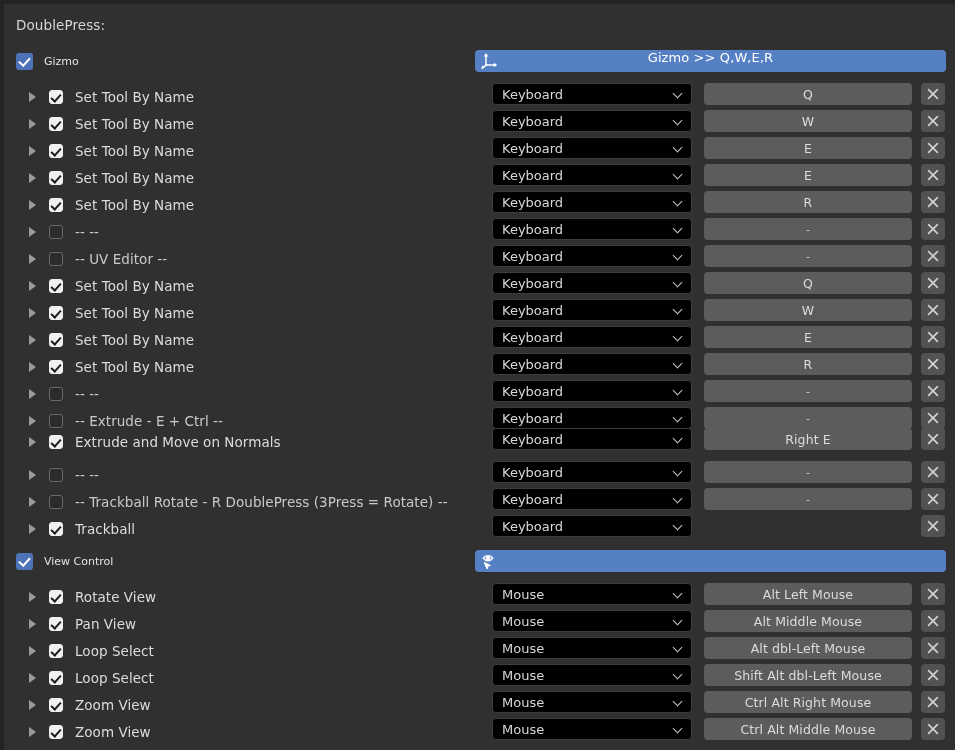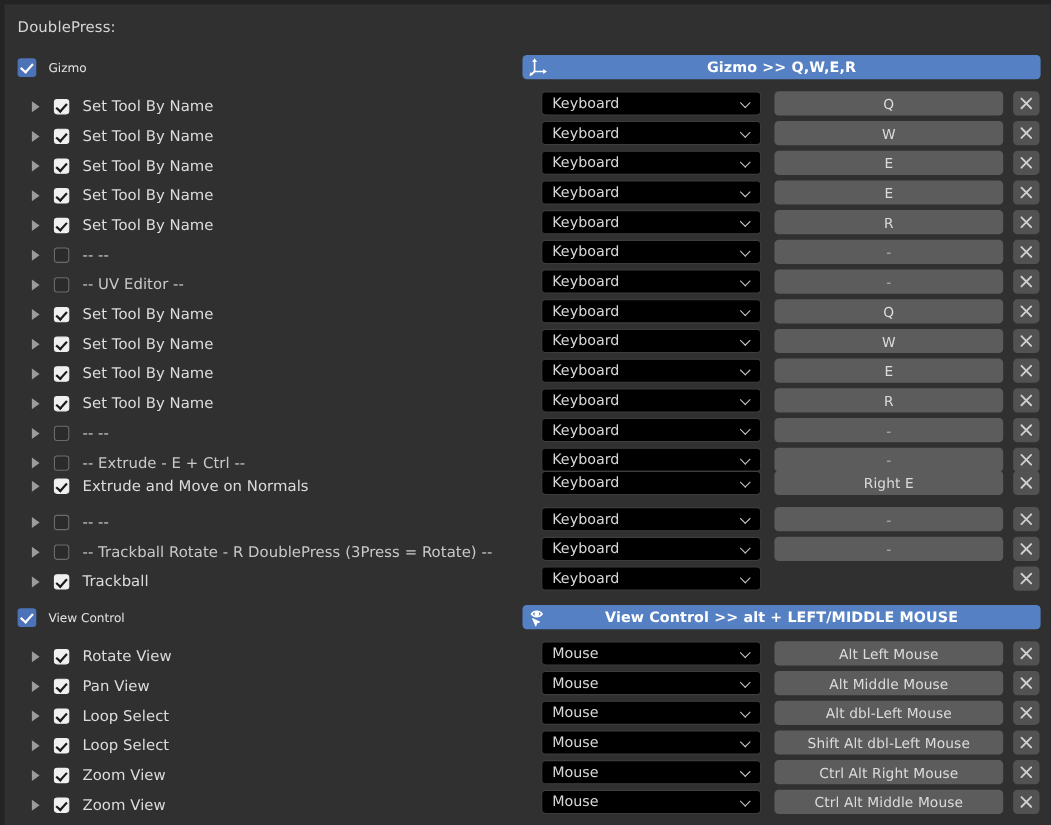--- a/index.html
+++ b/index.html
@@ -150,24 +150,23 @@
 
   
   .banner {
     position: absolute;
     left: 471px;
     width: 471px;
     height: 22px;
     background: #5580c4;
     border-radius: 4px;
     display: flex;
-    align-items: center;
+    align-items: flex-start;
     justify-content: center;
     box-sizing: border-box;
-    font-weight: bold;
   }
   .banner .banner-icon {
     position: absolute;
     left: 5px;
     top: 1px;
     width: 20px;
     height: 20px;
     display: block;
   }
   .banner-text {
@@ -655,21 +654,20 @@
         <div class="section-label">View Control</div>
       </div>
       <div class="banner" style="top:546px;">
         <svg class="banner-icon" width="20" height="20" viewBox="0 0 20 20">
           <g fill="none" stroke="#ffffff" stroke-width="1.4">
             <path d="M3.2 7.2 C5.4 3.9 10.6 3.9 12.8 7.2 C10.6 10.5 5.4 10.5 3.2 7.2 Z"></path>
           </g>
           <circle cx="8" cy="7.2" r="2.2" fill="#ffffff"></circle>
           <path d="M4.2 11.4 L10.4 14.4 L7.9 15.3 L7.1 18.0 Z" fill="#ffffff" stroke="#ffffff" stroke-width="1" stroke-linejoin="round"></path>
         </svg>
-        <span class="banner-text">View Control  &gt;&gt; alt + LEFT/MIDDLE MOUSE</span>
       </div>
       <div class="row" style="top:579px;">
         <div class="left-cell">
           <div class="disclosure"></div>
           <div class="cb on"></div>
           <div class="item-label">Rotate View</div>
         </div>
         <div class="dropdown">
           <span class="dd-text">Mouse</span>
           <span class="chev"></span>

